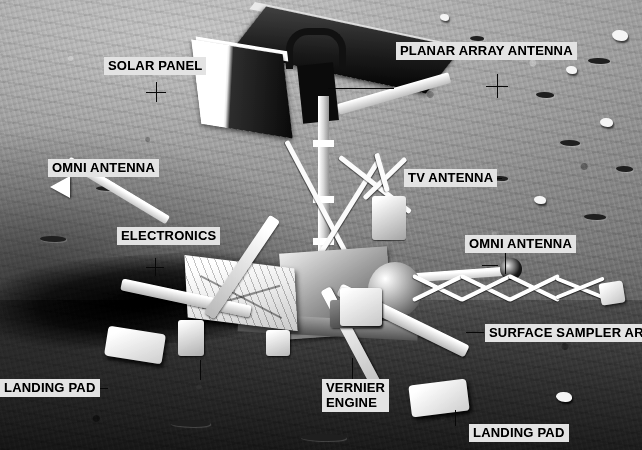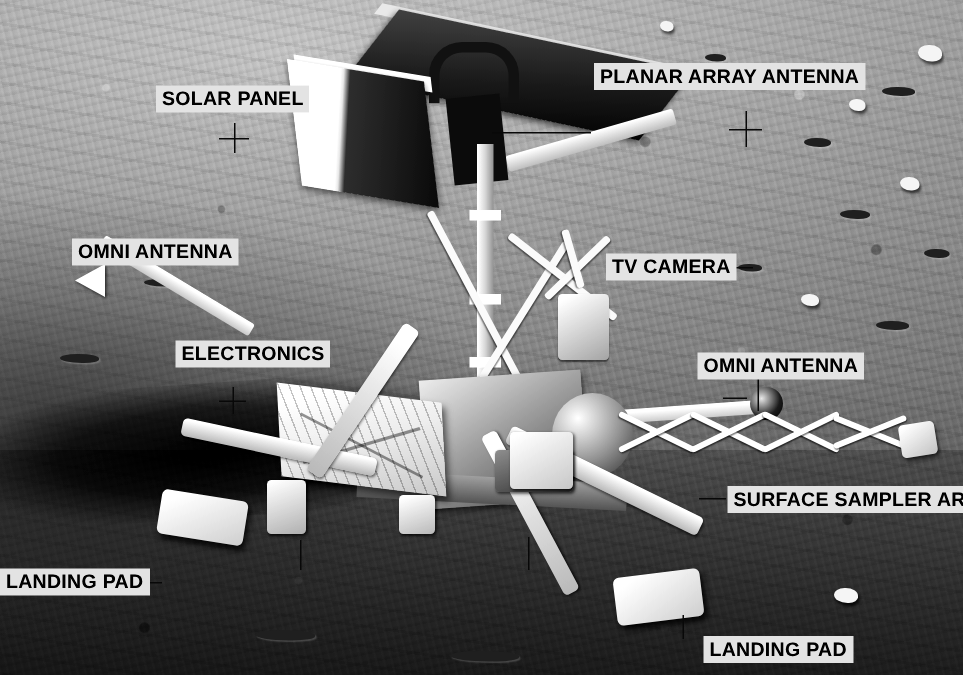--- a/index.html
+++ b/index.html
@@ -309,29 +309,33 @@
   <div class="lead v" style="left:200px;top:360px;height:20px;"></div>
   <div class="lead v" style="left:352px;top:358px;height:22px;"></div>
   <div class="lead v" style="left:455px;top:410px;height:16px;"></div>
 
   <div class="label" style="left:396px;top:42px;">PLANAR ARRAY ANTENNA</div>
 
   <div class="label" style="left:104px;top:57px;">SOLAR PANEL</div>
 
   <div class="label" style="left:48px;top:159px;">OMNI ANTENNA</div>
 
-  <div class="label" style="left:404px;top:169px;">TV CAMERA</div>
+  <div class="label" style="left:404px;top:169px;">TV ANTENNA</div>
 
   <div class="label two" style="left:117px;top:227px;text-align:center;">
     <span>ELECTRONICS</span>
   </div>
 
   <div class="label" style="left:465px;top:235px;">OMNI ANTENNA</div>
 
   <div class="label" style="left:485px;top:324px;">SURFACE SAMPLER ARM</div>
 
   <div class="label" style="left:0px;top:379px;">LANDING PAD</div>
 
 
+  <div class="label two" style="left:322px;top:379px;">
+    <span>VERNIER</span>
+    <span>ENGINE</span>
+  </div>
 
   <div class="label" style="left:469px;top:424px;">LANDING PAD</div>
 
 </div>
 
 </body></html>

